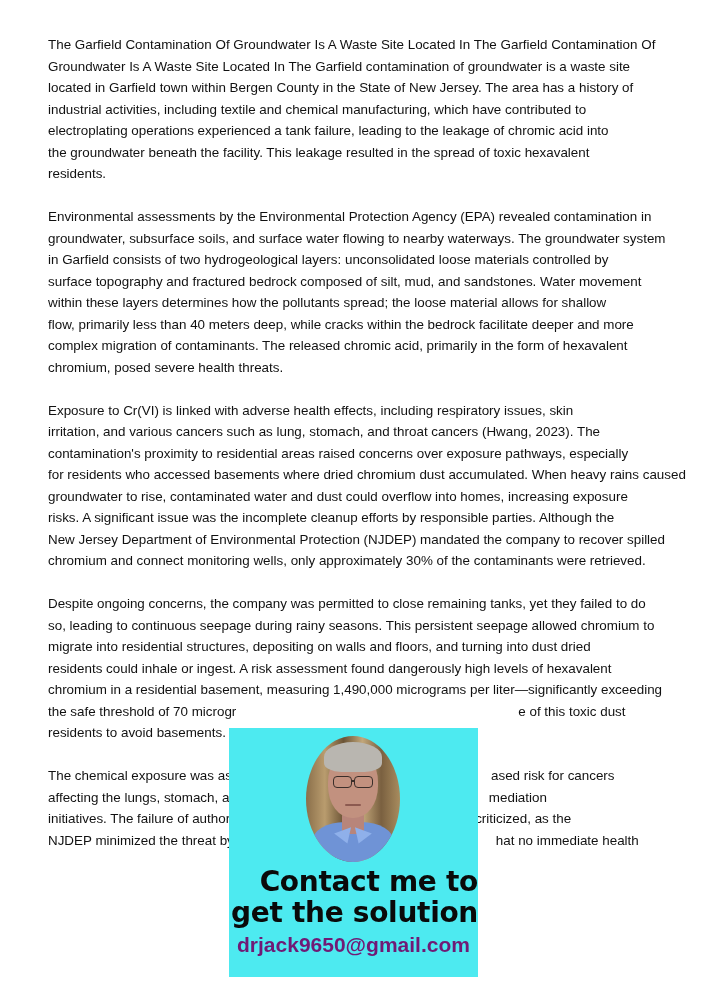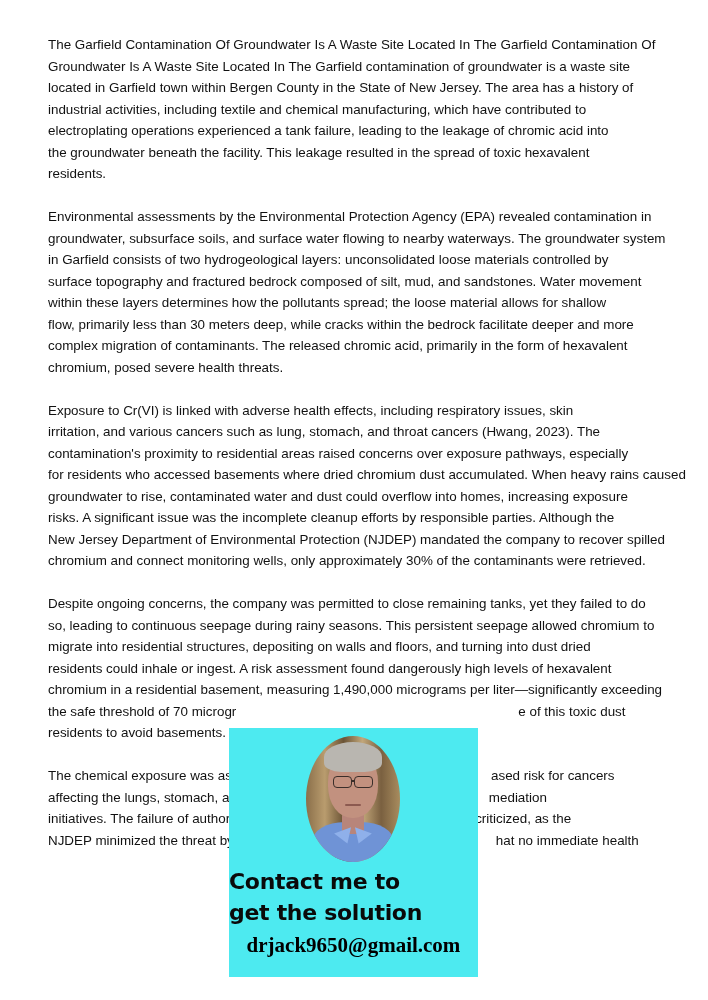--- a/index.html
+++ b/index.html
@@ -43,30 +43,30 @@
     }
     .photo .glasses-l, .photo .glasses-r {
       position: absolute; top: 40px; width: 17px; height: 10px;
       border: 1.5px solid #3a2e2a; border-radius: 4px;
     }
     .photo .glasses-l { left: 27px; }
     .photo .glasses-r { left: 48px; }
     .photo .bridge { position: absolute; left: 45px; top: 44px; width: 4px; height: 1.5px; background: #3a2e2a; }
     .photo .mouth { position: absolute; left: 39px; top: 68px; width: 16px; height: 2px; background: #8c5a50; border-radius: 2px; }
     .cta {
-      position: absolute; left: 0; width: 249px; text-align: left;
+      position: absolute; left: 0; width: 249px; text-align: right;
       font-family: "DejaVu Sans", "Liberation Sans", sans-serif; font-weight: bold;
-      font-size: 22px; color: #0a0a0a; line-height: 31px; letter-spacing: -0.3px;
+      font-size: 28px; color: #0a0a0a; line-height: 31px; letter-spacing: -0.3px;
     }
     .cta-1 { top: 138px; }
     .cta-2 { top: 169px; }
     .email {
       position: absolute; left: 0; top: 202px; width: 249px; text-align: center;
-      font-family: Liberation Serif, serif; font-weight: bold;
-      font-size: 21px; color: #000000; line-height: 30px;
+      font-family: Liberation Sans, sans-serif; font-weight: bold;
+      font-size: 21px; color: #701a75; line-height: 30px;
     }
   </style>
 </head>
 <body>
 
 <div class="page">
   <p class="para">
     <span class="line">The Garfield Contamination Of Groundwater Is A Waste Site Located In The Garfield Contamination Of</span>
     <span class="line">Groundwater Is A Waste Site Located In The Garfield contamination of groundwater is a waste site</span>
     <span class="line">located in Garfield town within Bergen County in the State of New Jersey. The area has a history of</span>
@@ -74,21 +74,21 @@
     <span class="line">electroplating operations experienced a tank failure, leading to the leakage of chromic acid into</span>
     <span class="line">the groundwater beneath the facility. This leakage resulted in the spread of toxic hexavalent</span>
     <span class="line">residents.</span>
   </p>
   <p class="para">
     <span class="line">Environmental assessments by the Environmental Protection Agency (EPA) revealed contamination in</span>
     <span class="line">groundwater, subsurface soils, and surface water flowing to nearby waterways. The groundwater system</span>
     <span class="line">in Garfield consists of two hydrogeological layers: unconsolidated loose materials controlled by</span>
     <span class="line">surface topography and fractured bedrock composed of silt, mud, and sandstones. Water movement</span>
     <span class="line">within these layers determines how the pollutants spread; the loose material allows for shallow</span>
-    <span class="line">flow, primarily less than 30 meters deep, while cracks within the bedrock facilitate deeper and more</span>
+    <span class="line">flow, primarily less than 40 meters deep, while cracks within the bedrock facilitate deeper and more</span>
     <span class="line">complex migration of contaminants. The released chromic acid, primarily in the form of hexavalent</span>
     <span class="line">chromium, posed severe health threats.</span>
   </p>
   <p class="para">
     <span class="line">Exposure to Cr(VI) is linked with adverse health effects, including respiratory issues, skin</span>
     <span class="line">irritation, and various cancers such as lung, stomach, and throat cancers (Hwang, 2023). The</span>
     <span class="line">contamination's proximity to residential areas raised concerns over exposure pathways, especially</span>
     <span class="line">for residents who accessed basements where dried chromium dust accumulated. When heavy rains caused</span>
     <span class="line">groundwater to rise, contaminated water and dust could overflow into homes, increasing exposure</span>
     <span class="line">risks. A significant issue was the incomplete cleanup efforts by responsible parties. Although the</span>

